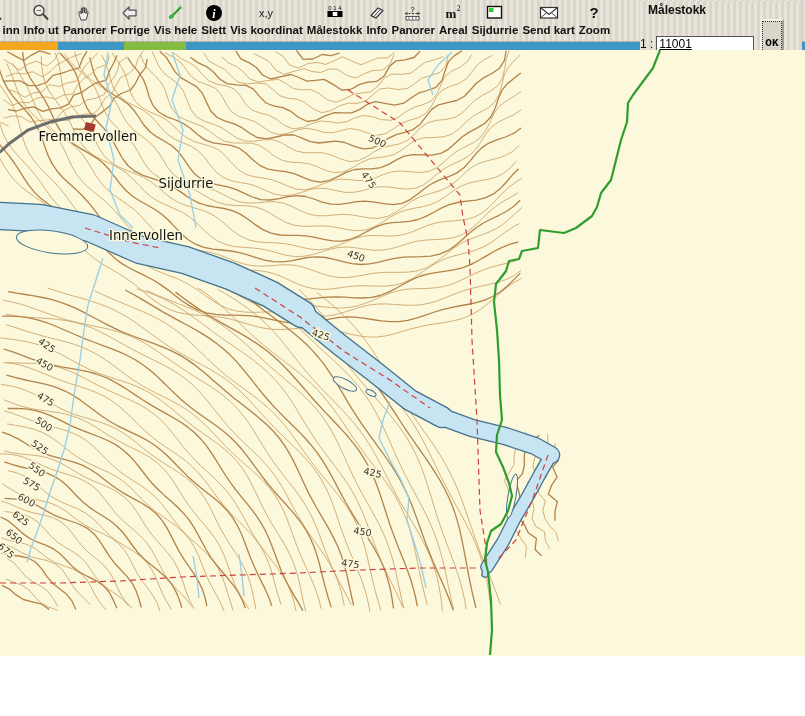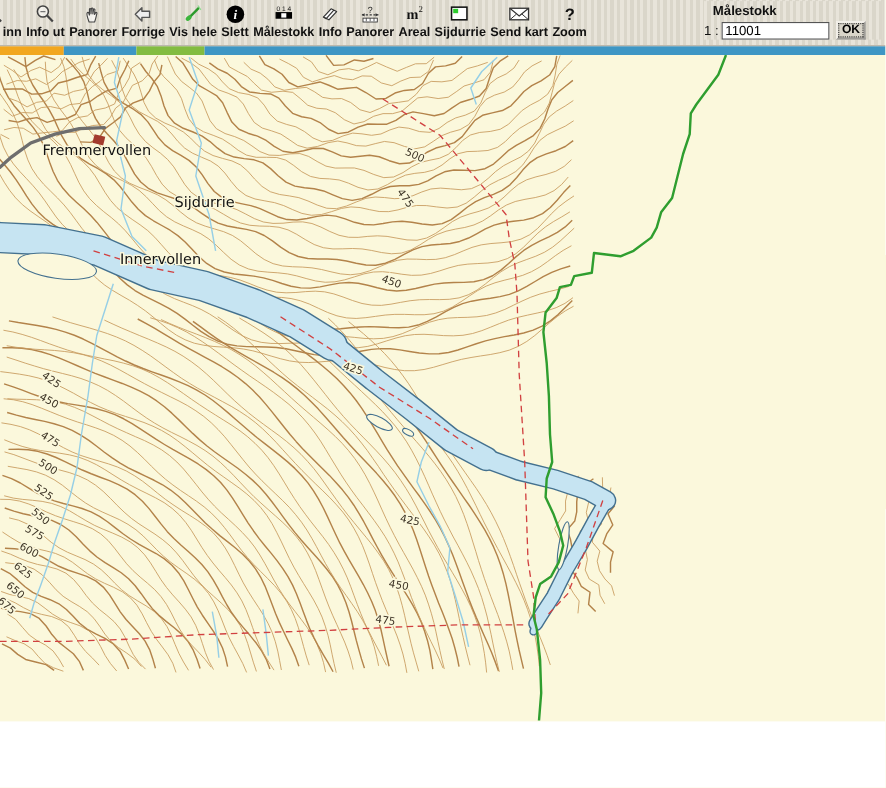--- a/index.html
+++ b/index.html
@@ -6,22 +6,22 @@
   body{width:805px;height:716px;overflow:hidden;background:#fff;font-family:"Liberation Sans",sans-serif;}
   .toolbar{position:relative;height:42px;background:repeating-linear-gradient(90deg,#e8e4da 0 3px,#dad6ca 3px 6px);border-bottom:1px solid #b5b1a5;display:flex;align-items:flex-start;box-sizing:border-box;}
   .tbtn{display:flex;flex-direction:column;align-items:center;padding:1px 2px 0;cursor:pointer;flex:0 0 auto;}
   .tbtn:first-child{margin-left:-34px;}
   .ticon{height:23px;display:flex;align-items:center;justify-content:center;}
   .tlabel{font-size:11.5px;font-weight:bold;color:#111;white-space:nowrap;line-height:13px;letter-spacing:0;}
   .scale-box{position:absolute;top:1px;right:3px;width:162px;background:repeating-linear-gradient(90deg,#e8e4da 0 3px,#dad6ca 3px 6px);}
   .scale-title{font-size:12px;font-weight:bold;color:#111;margin:2px 0 2px 8px;}
   .scale-row{display:flex;align-items:center;}
   .scale-prefix{font-size:12px;color:#111;margin-right:3px;}
-  .scale-input{width:92px;height:14px;font-size:12px;font-family:"Liberation Sans",sans-serif;border:1px solid #555;padding:0 2px;background:#fff;color:#000;}
-  .ok-btn{margin-left:6px;font-size:11px;font-weight:bold;font-family:Liberation Sans, sans-serif;color:#000;background:#d9d5c9;border:2px outset #f2efe8;padding:0 3px;outline:1px dotted #333;outline-offset:-3px;cursor:pointer;line-height:13px;}
+  .scale-input{width:92px;height:14px;font-size:12px;font-family:"Liberation Sans",sans-serif;border:1px solid #555;padding:0 2px;background:#fff;color:#000;text-decoration:underline;}
+  .ok-btn{margin-left:6px;font-size:11px;font-weight:bold;font-family:Liberation Mono, monospace;color:#000;background:#d9d5c9;border:2px outset #f2efe8;padding:16px 3px;outline:1px dotted #333;outline-offset:-3px;cursor:pointer;line-height:13px;}
   .strip{height:8px;display:flex;}
   .strip span{display:block;height:8px;}
   .map{position:relative;width:805px;height:665px;background:#fff;cursor:crosshair;}
   .map svg{position:absolute;top:0;left:0;}
 </style>
 </head>
 <body>
 
 <div class="toolbar">
   <div class="tbtn">
@@ -72,20 +72,28 @@
     <span class="tlabel">Vis hele</span>
   </div>
   <div class="tbtn">
     <span class="ticon">
         <svg width="20" height="20" viewBox="0 0 20 20">
           <circle cx="10" cy="10" r="8" fill="#000"></circle>
           <text x="10" y="14.5" text-anchor="middle" font-family="Liberation Serif,serif" font-size="12" font-style="italic" font-weight="bold" fill="#fff">i</text>
         </svg>
       </span>
     <span class="tlabel">Slett</span>
+  </div>
+  <div class="tbtn">
+    <span class="ticon">
+        <svg width="24" height="20" viewBox="0 0 24 20">
+          <text x="12" y="13.5" text-anchor="middle" font-size="11" fill="#222" font-family="Liberation Sans,sans-serif">x,y</text>
+        </svg>
+      </span>
+    <span class="tlabel">Vis koordinat</span>
   </div>
   <div class="tbtn">
     <span class="ticon">
         <svg width="20" height="20" viewBox="0 0 20 20">
           <text x="10" y="7" text-anchor="middle" font-size="6" fill="#111" font-family="Liberation Sans,sans-serif">0 1 4</text>
           <rect x="3" y="8.5" width="14" height="5" fill="#fff" stroke="#000" stroke-width="1"></rect>
           <rect x="3" y="8.5" width="4.7" height="5" fill="#000"></rect>
           <rect x="12.3" y="8.5" width="4.7" height="5" fill="#000"></rect>
         </svg>
       </span>

